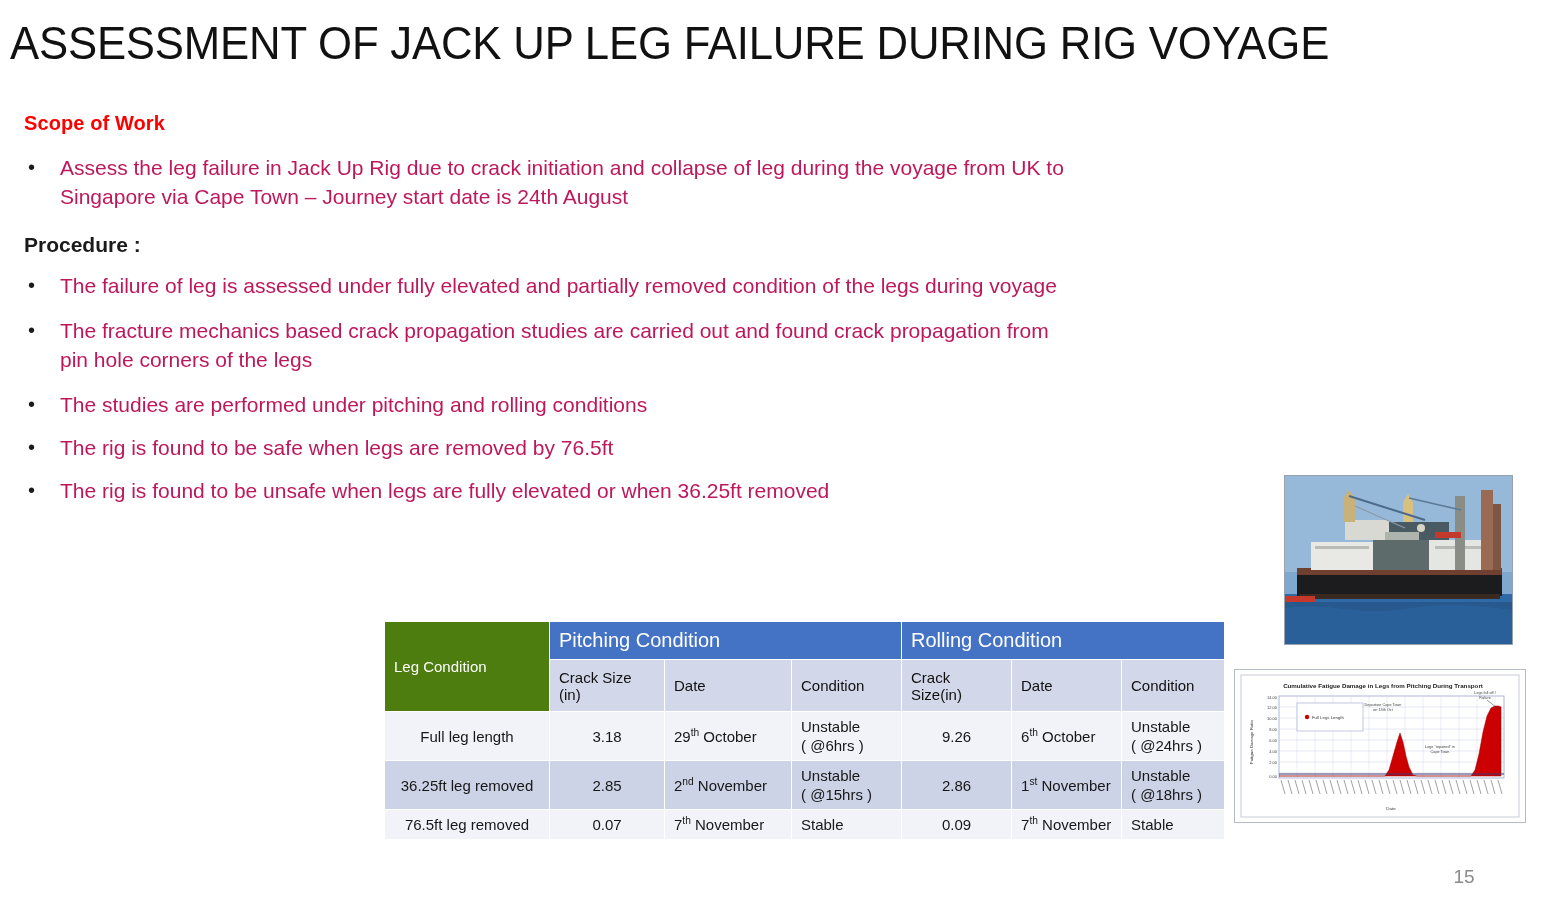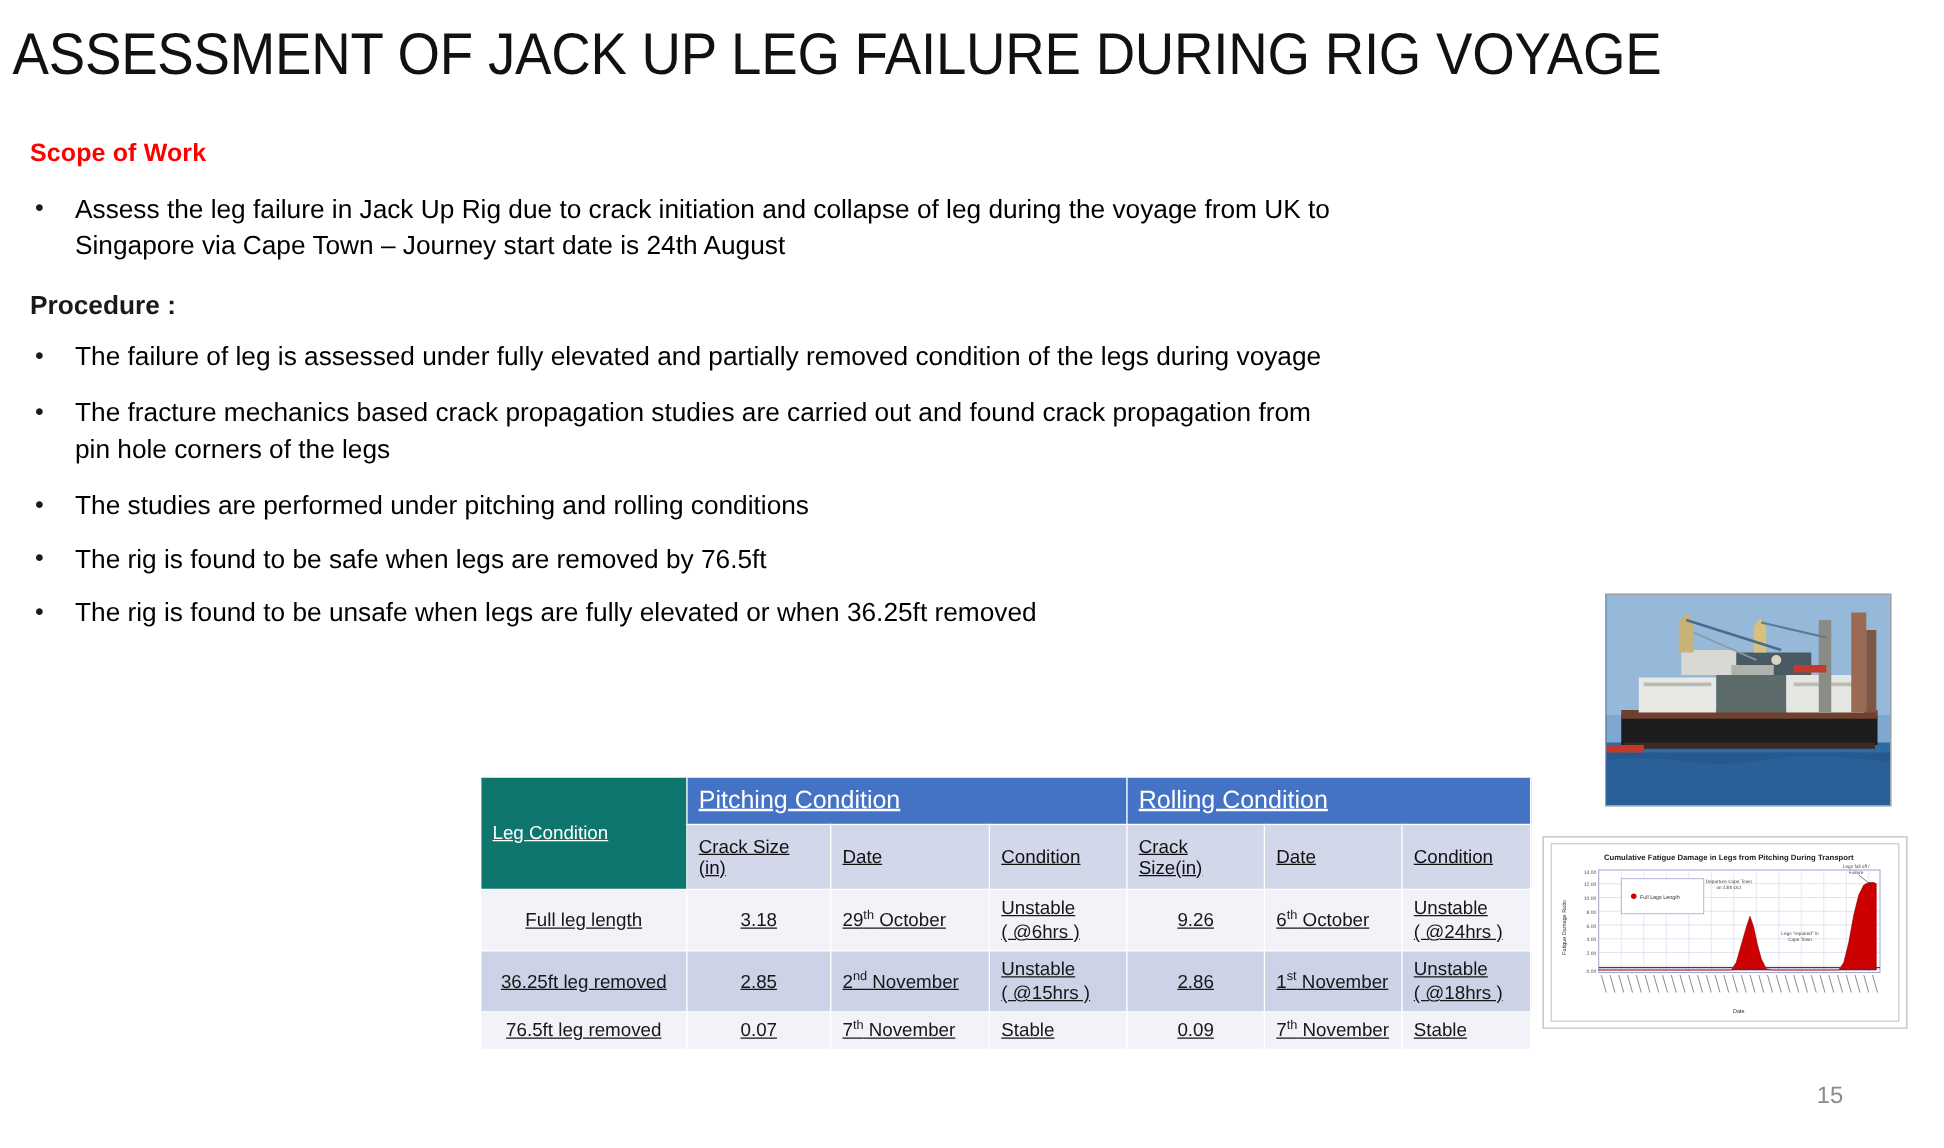--- a/index.html
+++ b/index.html
@@ -64,21 +64,21 @@
     line-height: 29px;
     color: #1a1a1a;
     text-align: left;
     padding-left: 4px;
     box-sizing: border-box;
   }
   .bullet-text {
     flex: 1 1 auto;
     font-size: 21px;
     line-height: 29px;
-    color: #000000;
+    color: #be185d;
     max-width: 1010px;
   }
   .bullet-row.tight { margin-bottom: 14px; }
 
   
   .data-table-wrap {
     position: absolute;
     left: 384px;
     top: 621px;
   }
@@ -87,33 +87,32 @@
     table-layout: fixed;
     width: 840px;
     font-size: 15px;
   }
   table.data-table td, table.data-table th {
     padding: 5px 9px;
     vertical-align: middle;
     border: 1px solid #ffffff;
     font-weight: normal;
     box-sizing: border-box;
-    text-decoration: underline;
   }
   .hdr-main {
     background: #4472C4;
     color: #ffffff;
     font-weight: bold;
     font-size: 20px;
     text-align: left;
     height: 38px;
     padding-left: 12px;
   }
   .hdr-legcond {
-    background: #0f766e;
+    background: #4d7c0f;
     color: #ffffff;
     font-weight: bold;
     font-size: 15px;
     text-align: left;
     vertical-align: top;
     padding-top: 9px;
     padding-left: 12px;
   }
   .hdr-sub {
     background: #D3D7EA;

